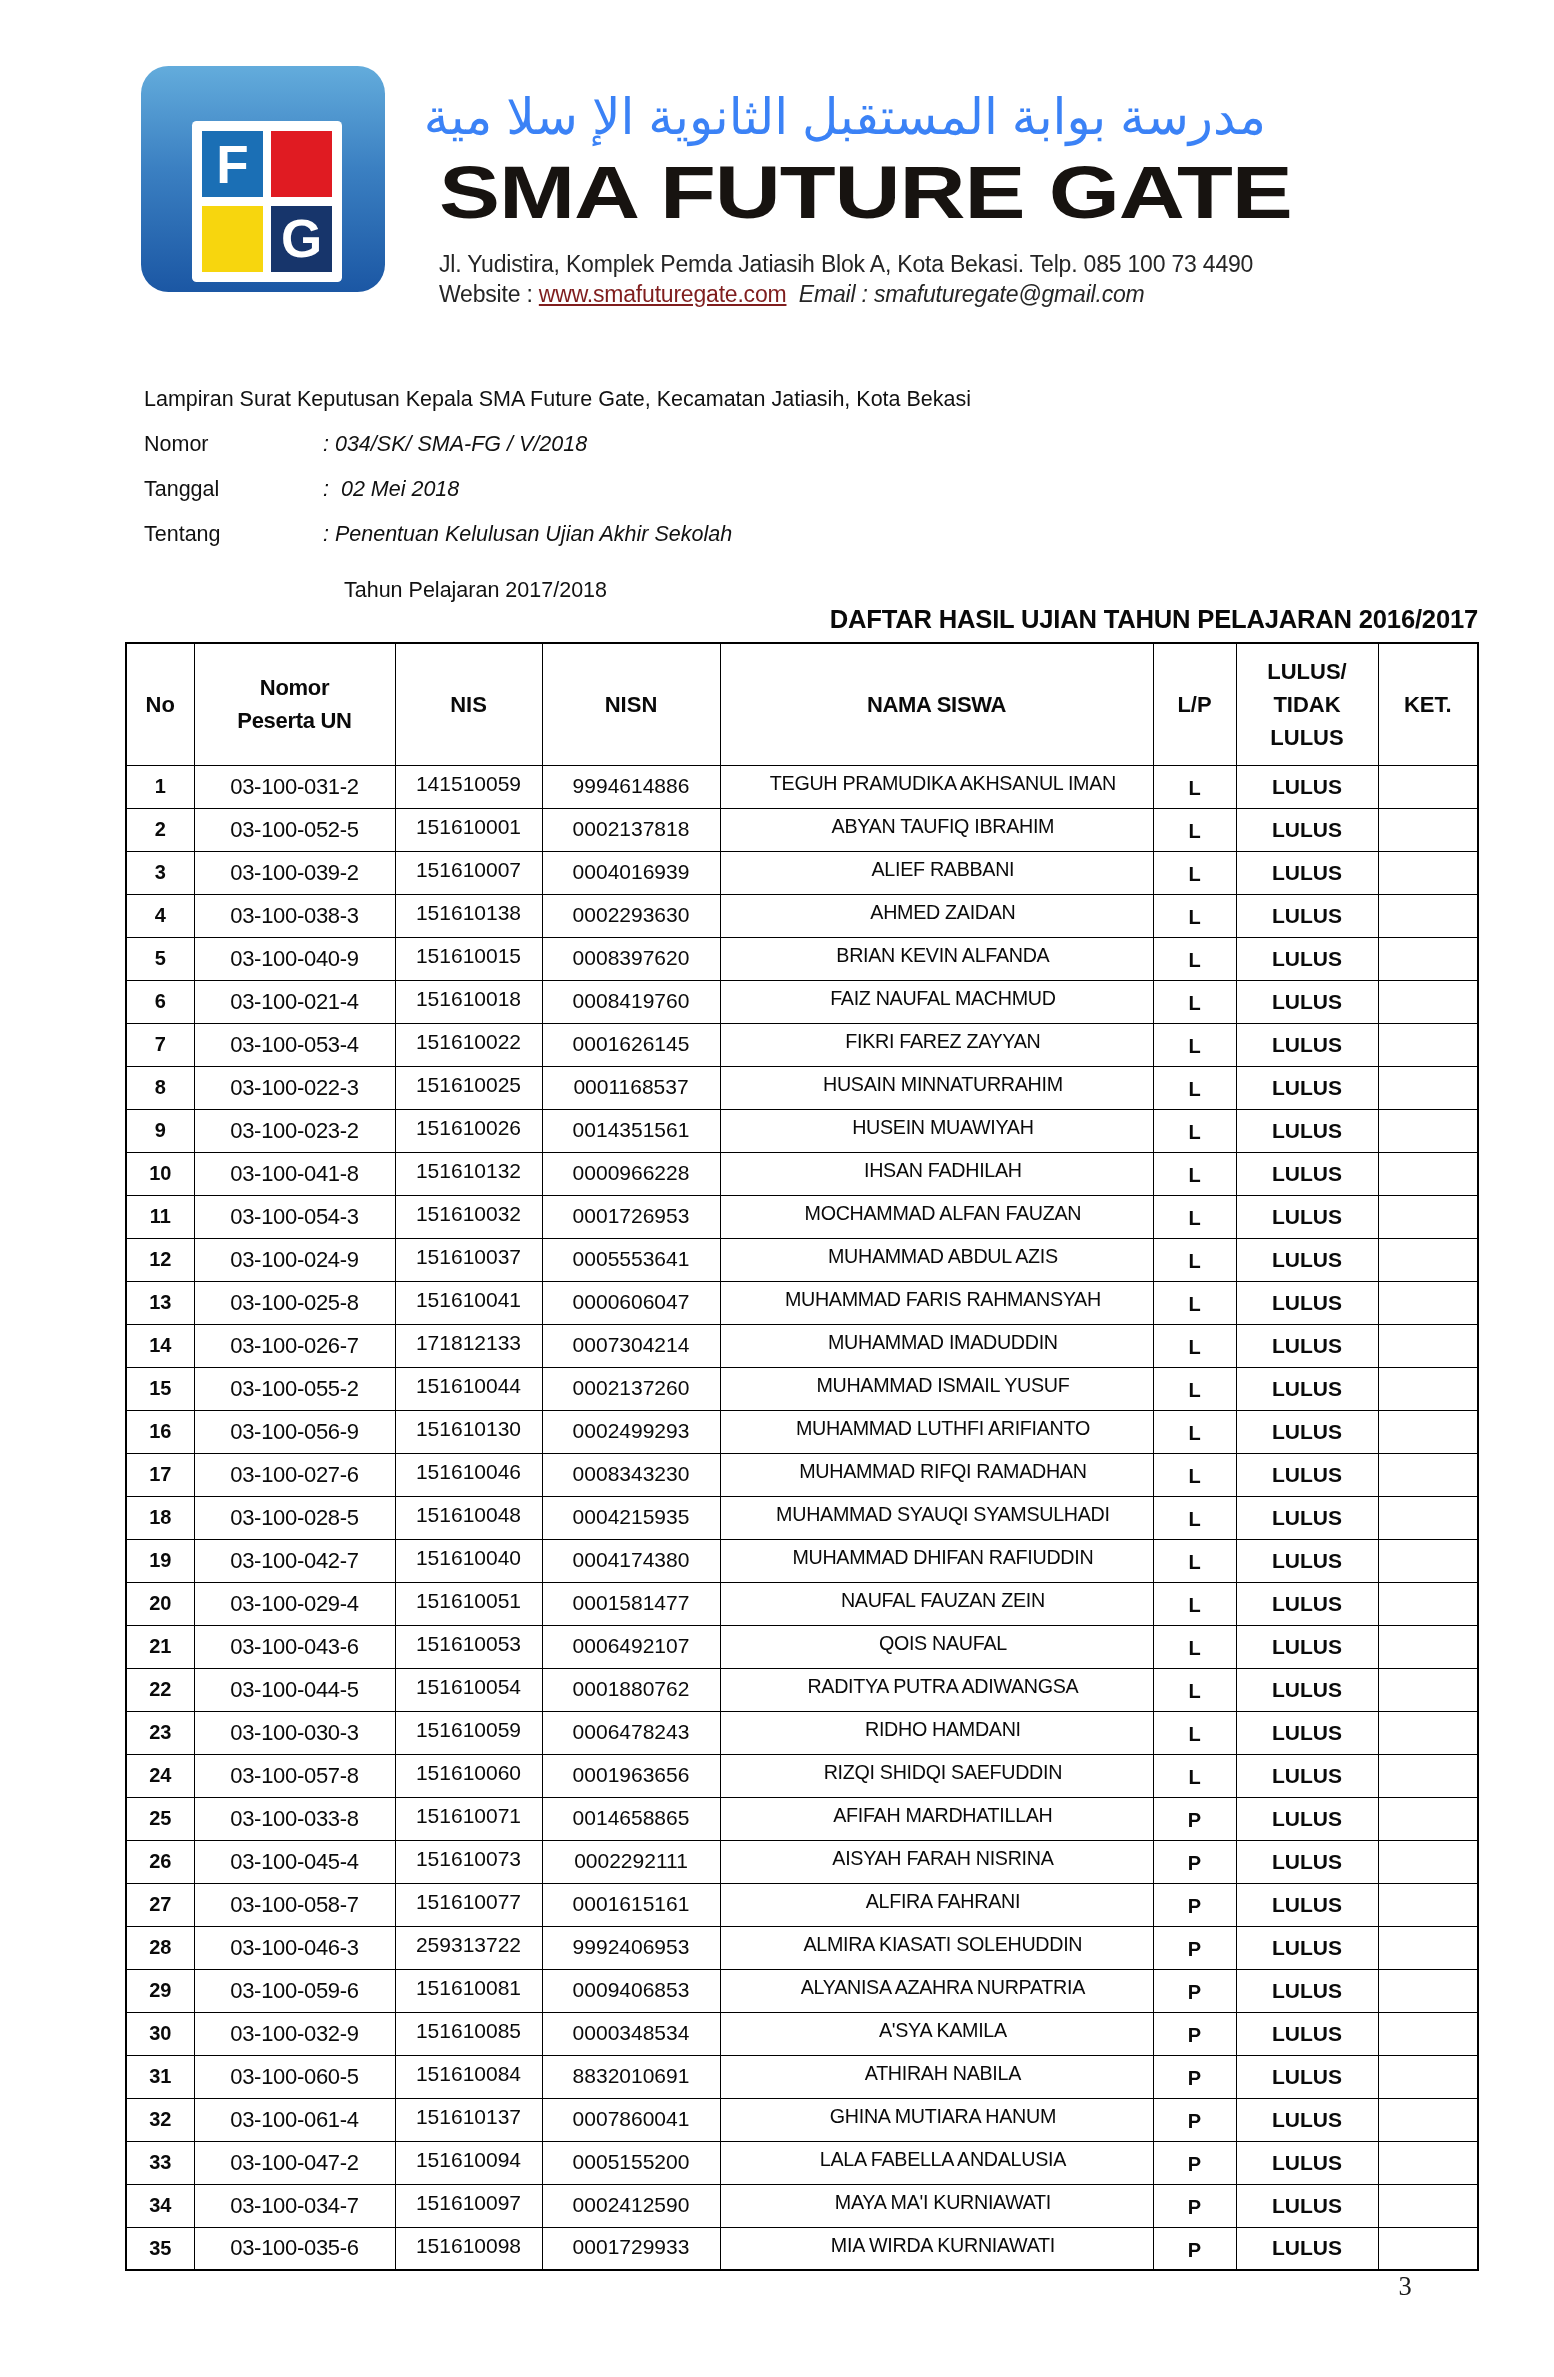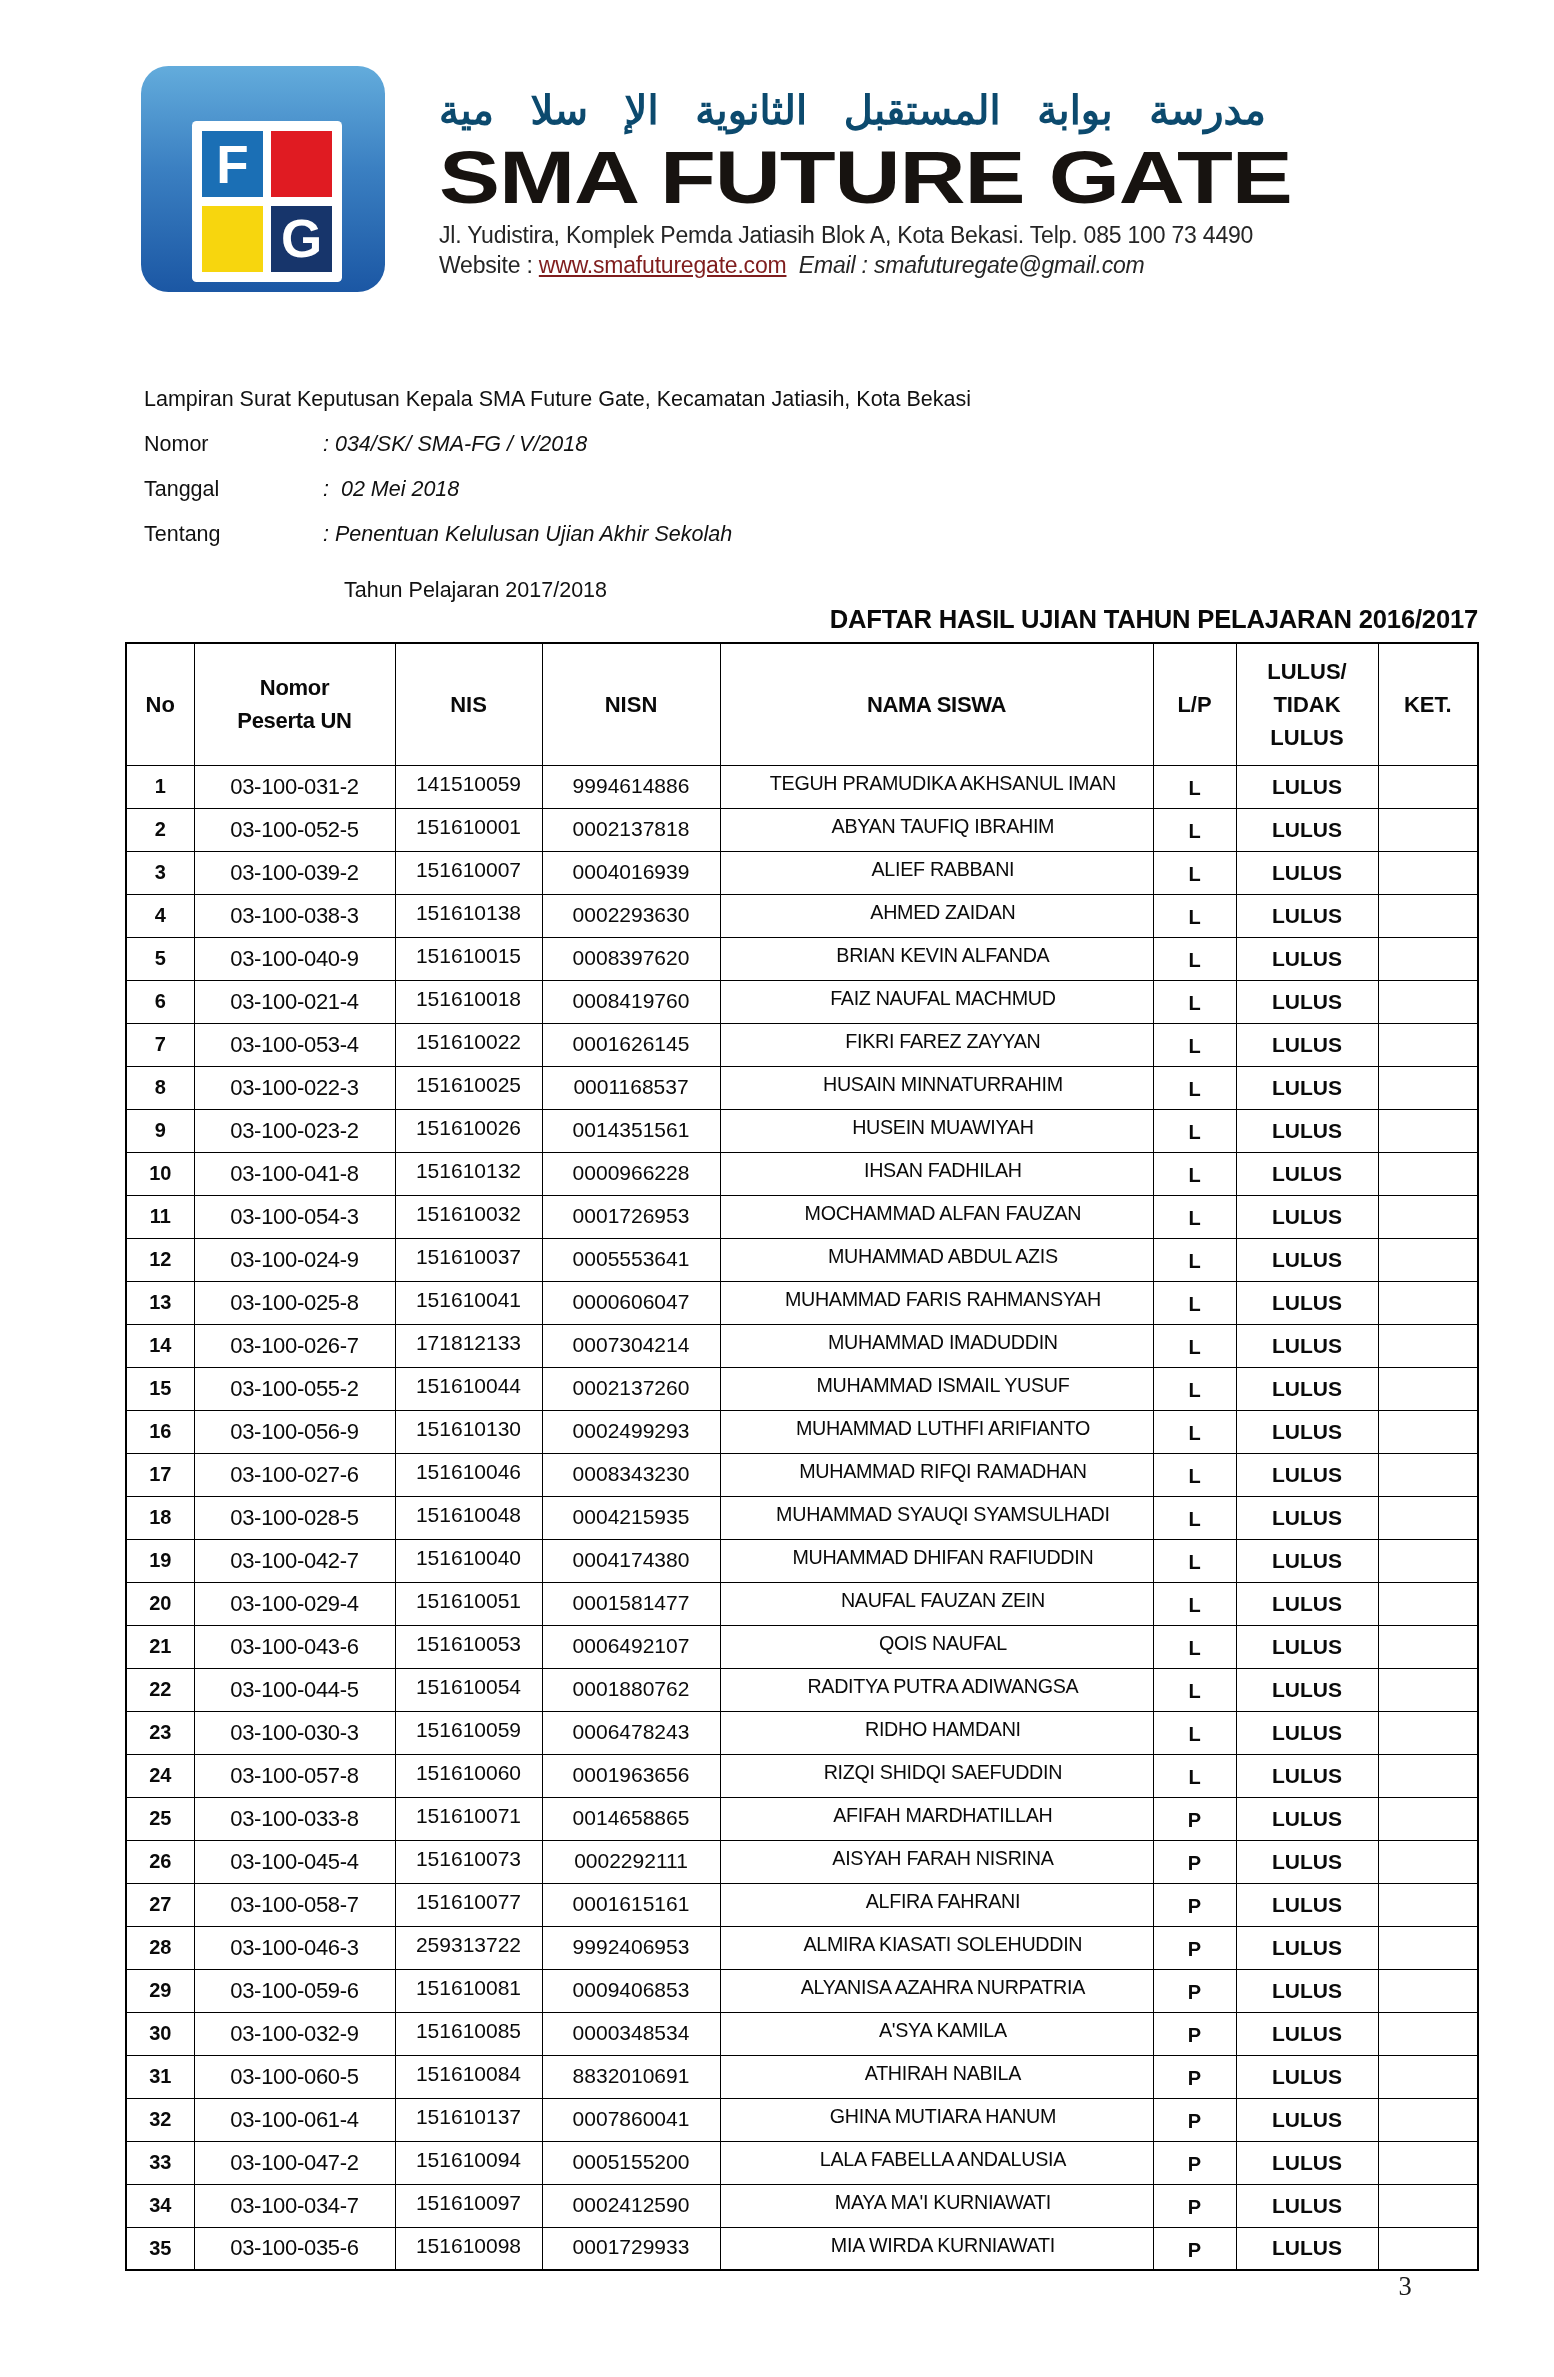--- a/index.html
+++ b/index.html
@@ -24,30 +24,30 @@
   .quad span {
     color:#ffffff; font-weight:bold; font-size:53px; line-height:1;
     font-family:"Liberation Sans", sans-serif;
   }
   .q-f { background:#1b6fb5; }
   .q-r { background:#e01b22; }
   .q-y { background:#f7d60e; }
   .q-g { background:#17356b; }
   .head-text { position:absolute; left:439px; top:80px; width:834px; }
   .arabic {
-    direction:rtl; font-weight:bold; font-size:40px; line-height:1.5;
+    direction:rtl; font-weight:normal; font-size:50px; line-height:1.5;
     width:827px; text-align:justify; text-align-last:justify;
-    color:#0c4a6e; white-space:nowrap;
+    color:#3b82f6; white-space:nowrap;
   }
   .school-name {
     display:inline-block; margin-top:0px; font-size:75px; font-weight:bold;
     line-height:1.0; letter-spacing:-0.9px; white-space:nowrap;
     transform:scaleX(1.22); transform-origin:left center; color:#171310;
   }
-  .addr { margin-top:7px; font-size:23px; color:#252525; letter-spacing:-0.2px; }
+  .addr { margin-top:21px; font-size:23px; color:#252525; letter-spacing:-0.2px; }
   .contact { margin-top:2.7px; font-size:23px; color:#252525; letter-spacing:-0.2px; }
   .contact .url { color:#7f1d1d; text-decoration:underline; cursor:pointer; }
   
   .letter-meta { position:absolute; left:144px; top:377px; font-size:21.5px; line-height:45px; color:#111; }
   .meta-label { display:inline-block; width:179px; }
   .meta-value { white-space:pre;font-style:italic; }
   .meta-cont { margin-left:200px; margin-top:11px; }
   
   .table-title {
     position:absolute; left:70px; top:605px; width:1408px;

